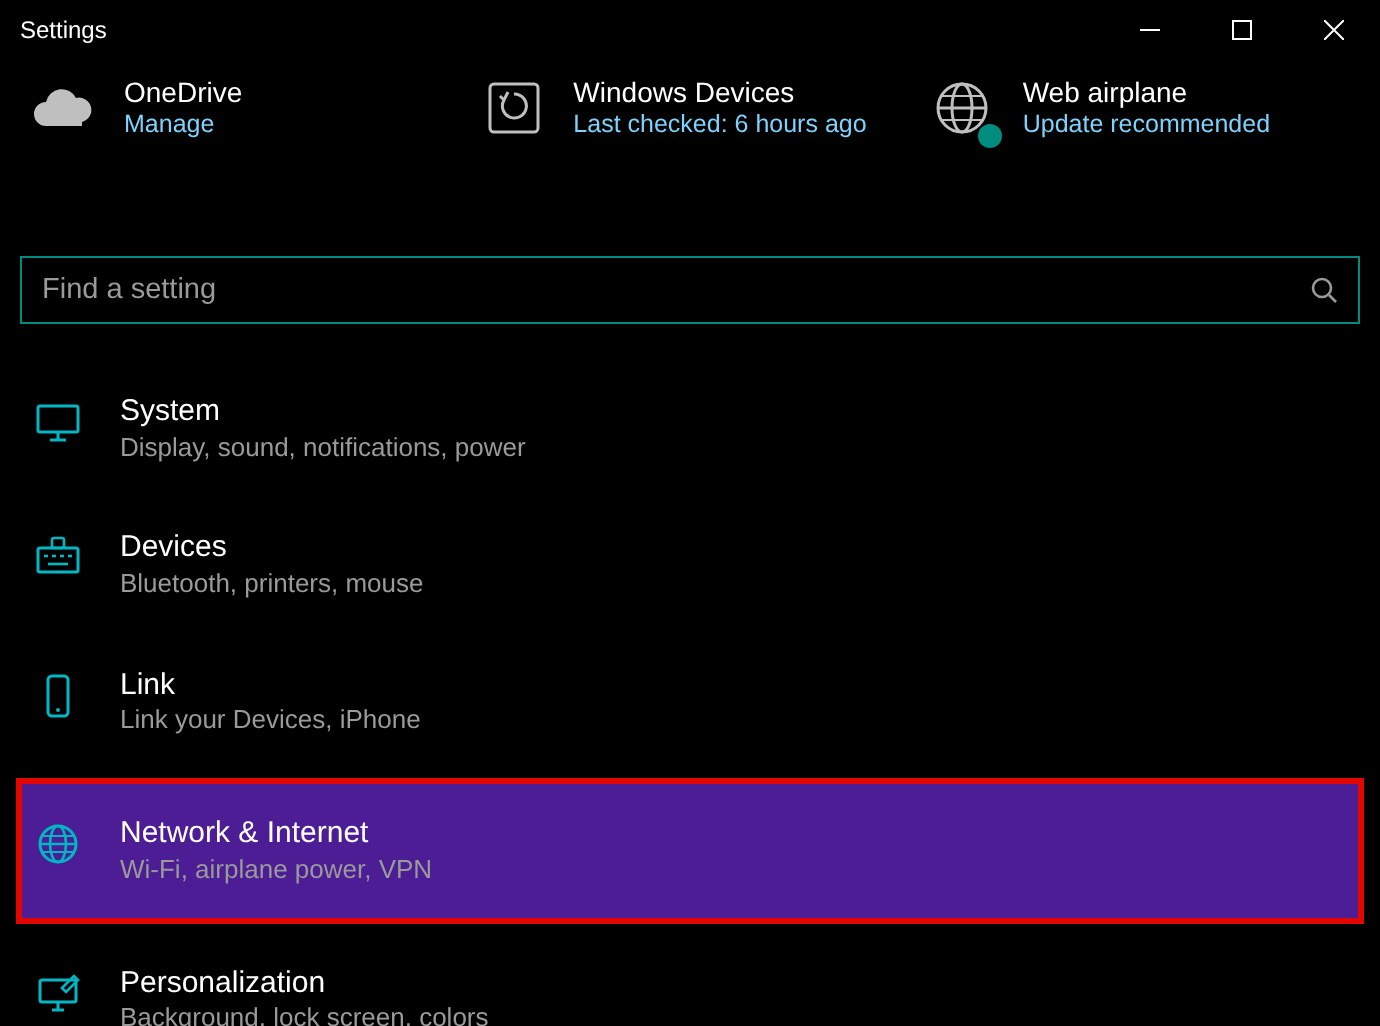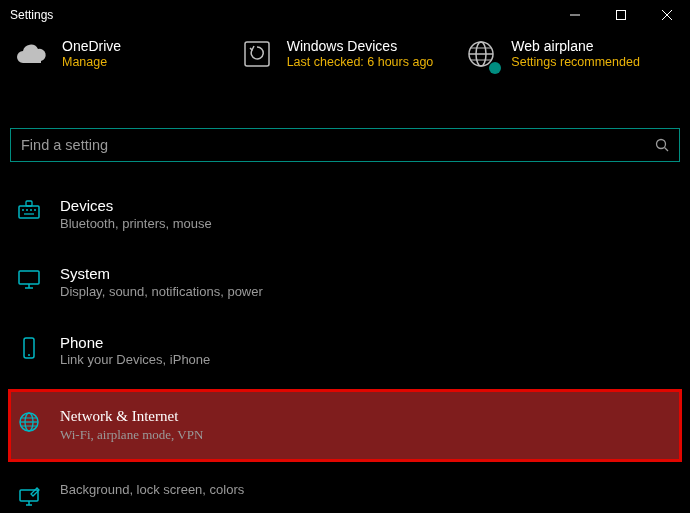--- a/index.html
+++ b/index.html
@@ -42,21 +42,21 @@
   }
   .tile-icon {
     width: 36px;
     height: 36px;
     display: flex;
     align-items: center;
     justify-content: center;
     flex-shrink: 0;
   }
   .tile-title { font-size: 14px; color: #fff; }
-  .tile-sub { font-size: 12.5px; color: #eab308; line-height: 1.3; }
+  .tile-sub { font-size: 12.5px; color: #7dd3fc; line-height: 1.3; }
   .content {
     padding: 0 10px 0 10px;
   }
   .search-wrap {
     margin: 30px 0 24px 0;
     border: 1px solid #008d80;
     height: 34px;
     display: flex;
     align-items: center;
     padding: 0 10px;
@@ -87,26 +87,25 @@
     display: flex;
     align-items: center;
     justify-content: center;
     flex-shrink: 0;
     color: #00b7c3;
     margin-top: 2px;
   }
   .cat-title { font-size: 15px; color: #fff; line-height: 1.3; }
   .cat-sub { font-size: 13px; color: #9a9a9a; line-height: 1.3; }
   .highlighted {
-    background: #7f1d1d;
+    background: #4c1d95;
     outline: 3px solid #e10600;
     outline-offset: -1px;
     padding: 16px 6px;
     margin-bottom: 12px;
-    font-family: Liberation Serif, serif;
   }
   svg { display: block; }
 </style>
 </head>
 <body>
 
 <div class="titlebar">
   <span>Settings</span>
   <div class="spacer"></div>
   <div class="win-btn">
@@ -158,21 +157,21 @@
         <circle cx="16" cy="16" r="12" fill="none" stroke="#bfbfbf" stroke-width="1.5"></circle>
         <ellipse cx="16" cy="16" rx="5" ry="12" fill="none" stroke="#bfbfbf" stroke-width="1.5"></ellipse>
         <line x1="4" y1="16" x2="28" y2="16" stroke="#bfbfbf" stroke-width="1.5"></line>
         <line x1="6" y1="10" x2="26" y2="10" stroke="#bfbfbf" stroke-width="1"></line>
         <line x1="6" y1="22" x2="26" y2="22" stroke="#bfbfbf" stroke-width="1"></line>
       </svg>
       <span style="position:absolute;right:-2px;bottom:-2px;width:12px;height:12px;background:#008d80;border-radius:50%;"></span>
     </div>
     <div>
       <div class="tile-title">Web airplane</div>
-      <div class="tile-sub">Settings recommended</div>
+      <div class="tile-sub">Update recommended</div>
     </div>
   </div>
 </div>
 
 <div class="content">
 
   <div class="search-wrap">
     <input type="text" placeholder="Find a setting" style="">
     <span class="search-icon">
       <svg width="14" height="14" viewBox="0 0 14 14">
@@ -180,86 +179,87 @@
           <line x1="9.5" y1="9.5" x2="13" y2="13" stroke="#9a9a9a" stroke-width="1.3"></line>
         </svg>
     </span>
   </div>
 
   <div class="category-list">
 
     <div class="cat">
       <div class="cat-icon">
         <svg width="24" height="24" viewBox="0 0 24 24">
+            <rect x="2" y="4" width="20" height="13" rx="1" fill="none" stroke="#00b7c3" stroke-width="1.5"></rect>
+            <line x1="8" y1="21" x2="16" y2="21" stroke="#00b7c3" stroke-width="1.5"></line>
+            <line x1="12" y1="17" x2="12" y2="21" stroke="#00b7c3" stroke-width="1.5"></line>
+          </svg>
+      </div>
+      <div>
+        <div class="cat-title">System</div>
+        <div class="cat-sub">Display, sound, notifications, power</div>
+      </div>
+    </div>
+
+    <div class="cat">
+      <div class="cat-icon">
+        <svg width="24" height="24" viewBox="0 0 24 24">
             <rect x="2" y="7" width="20" height="12" rx="1" fill="none" stroke="#00b7c3" stroke-width="1.5"></rect>
             <line x1="5" y1="11" x2="7" y2="11" stroke="#00b7c3" stroke-width="1.3"></line>
             <line x1="9" y1="11" x2="11" y2="11" stroke="#00b7c3" stroke-width="1.3"></line>
             <line x1="13" y1="11" x2="15" y2="11" stroke="#00b7c3" stroke-width="1.3"></line>
             <line x1="17" y1="11" x2="19" y2="11" stroke="#00b7c3" stroke-width="1.3"></line>
             <line x1="7" y1="15" x2="17" y2="15" stroke="#00b7c3" stroke-width="1.3"></line>
             <rect x="9" y="2" width="6" height="5" rx="1" fill="none" stroke="#00b7c3" stroke-width="1.3"></rect>
           </svg>
       </div>
       <div>
         <div class="cat-title">Devices</div>
         <div class="cat-sub">Bluetooth, printers, mouse</div>
       </div>
     </div>
 
     <div class="cat">
       <div class="cat-icon">
         <svg width="24" height="24" viewBox="0 0 24 24">
-            <rect x="2" y="4" width="20" height="13" rx="1" fill="none" stroke="#00b7c3" stroke-width="1.5"></rect>
-            <line x1="8" y1="21" x2="16" y2="21" stroke="#00b7c3" stroke-width="1.5"></line>
-            <line x1="12" y1="17" x2="12" y2="21" stroke="#00b7c3" stroke-width="1.5"></line>
-          </svg>
-      </div>
-      <div>
-        <div class="cat-title">System</div>
-        <div class="cat-sub">Display, sound, notifications, power</div>
-      </div>
-    </div>
-
-    <div class="cat">
-      <div class="cat-icon">
-        <svg width="24" height="24" viewBox="0 0 24 24">
             <rect x="7" y="2" width="10" height="20" rx="2" fill="none" stroke="#00b7c3" stroke-width="1.5"></rect>
             <circle cx="12" cy="19" r="1" fill="#00b7c3"></circle>
           </svg>
       </div>
       <div>
-        <div class="cat-title">Phone</div>
+        <div class="cat-title">Link</div>
         <div class="cat-sub">Link your Devices, iPhone</div>
       </div>
     </div>
 
     <div class="cat highlighted">
       <div class="cat-icon">
         <svg width="24" height="24" viewBox="0 0 24 24">
             <circle cx="12" cy="12" r="9" fill="none" stroke="#00b7c3" stroke-width="1.5"></circle>
             <ellipse cx="12" cy="12" rx="4" ry="9" fill="none" stroke="#00b7c3" stroke-width="1.3"></ellipse>
             <line x1="3" y1="12" x2="21" y2="12" stroke="#00b7c3" stroke-width="1.3"></line>
             <line x1="4.5" y1="8" x2="19.5" y2="8" stroke="#00b7c3" stroke-width="1"></line>
             <line x1="4.5" y1="16" x2="19.5" y2="16" stroke="#00b7c3" stroke-width="1"></line>
           </svg>
       </div>
       <div>
         <div class="cat-title">Network &amp; Internet</div>
-        <div class="cat-sub">Wi-Fi, airplane mode, VPN</div>
+        <div class="cat-sub">Wi-Fi, airplane power, VPN</div>
       </div>
     </div>
 
     <div class="cat">
       <div class="cat-icon">
         <svg width="24" height="24" viewBox="0 0 24 24">
             <rect x="3" y="5" width="18" height="11" rx="1" fill="none" stroke="#00b7c3" stroke-width="1.5"></rect>
             <path d="M20 3 l-6 6 l2 2 l6-6 z" fill="none" stroke="#00b7c3" stroke-width="1.3"></path>
             <line x1="9" y1="20" x2="15" y2="20" stroke="#00b7c3" stroke-width="1.5"></line>
             <line x1="12" y1="16" x2="12" y2="20" stroke="#00b7c3" stroke-width="1.5"></line>
           </svg>
       </div>
       <div>
+        <div class="cat-title">Personalization</div>
         <div class="cat-sub">Background, lock screen, colors</div>
       </div>
     </div>
 
   </div>
 </div>
 
 </body></html>

